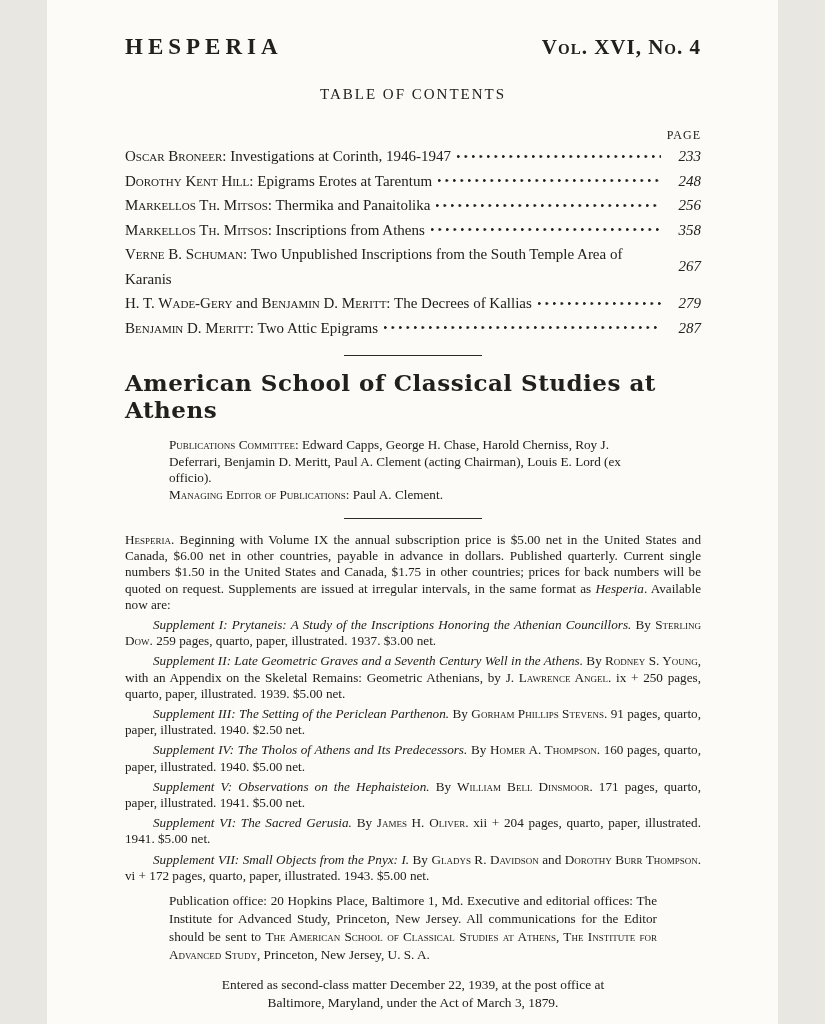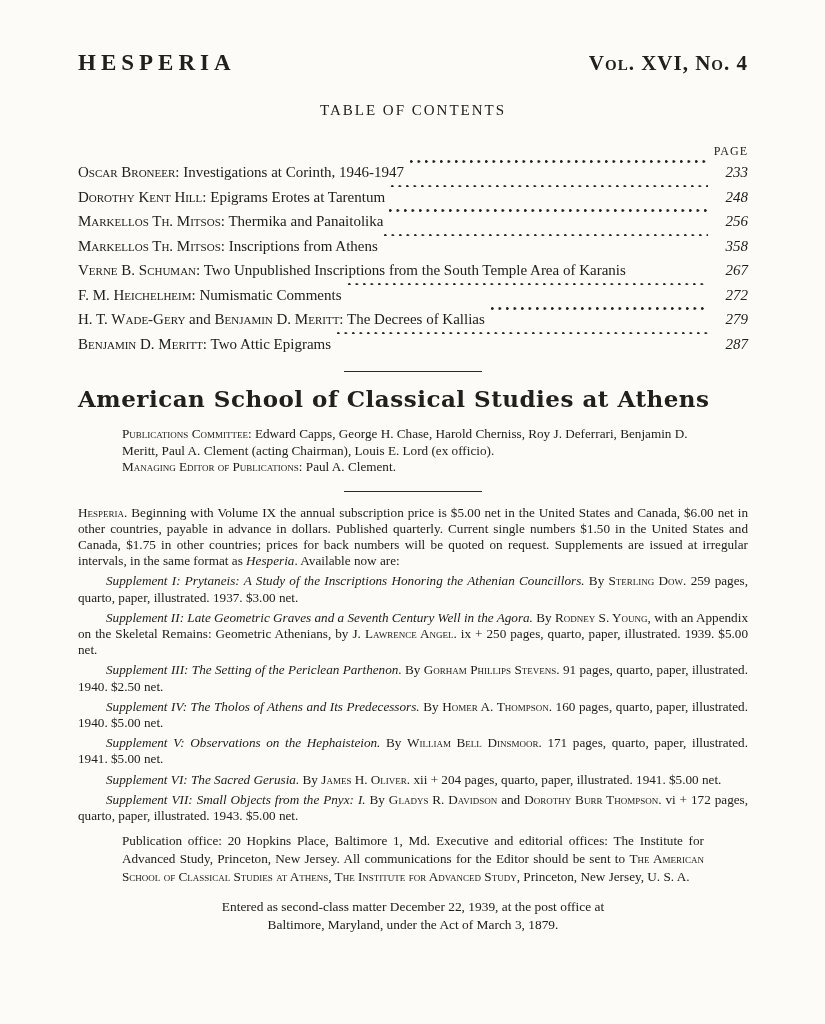--- a/index.html
+++ b/index.html
@@ -1,40 +1,40 @@
 <!DOCTYPE html>
 <html style="--paper: #fcfbf7; --ink: #22201b;"><head>
 <meta charset="utf-8">
 <style>
   html, body { margin: 0; padding: 0; }
   body { background: #e9e7e1; }
 
   .page {
     position: relative;
-    width: 825px;
+    width: 731px;
     height: 1024px;
     margin: 0 auto;
     background: var(--paper, #fcfbf7);
     color: var(--ink, #22201b);
     font-family: "Liberation Serif", "DejaVu Serif", serif;
-    padding: 50px 77px 0 78px;
+    padding: 34px 77px 0 78px;
     box-sizing: border-box;
     overflow: hidden;
   }
 
   
   .masthead { display: flex; justify-content: space-between; align-items: baseline; }
   .journal-title { font-size: 23px; font-weight: 700; letter-spacing: 5px; }
   .volume-info  { font-size: 21px; font-weight: 600; font-variant: small-caps; letter-spacing: 1px; }
 
   
   .toc-heading { text-align: center; font-size: 15px; letter-spacing: 2px; margin-top: 26px; }
   .page-label  { text-align: right; font-size: 12px; letter-spacing: 1px; margin-top: 25px; margin-bottom: 1px; }
   .toc-entries { font-size: 15px; }
-  .toc-entry   { display: flex; align-items: flex-start; line-height: 24.5px; }
+  .toc-entry   { display: flex; align-items: center; line-height: 24.5px; }
   .toc-text    { flex: 0 1 auto; }
   .toc-leaders {
     flex: 1 1 auto;
     height: 2.6px;
     margin: 0 4px 0 6px;
     background-image: radial-gradient(circle at 1.3px 1.3px, #25221c 1.05px, transparent 1.45px);
     background-repeat: repeat-x;
     background-size: 7.5px 2.6px;
   }
   .toc-leaders.no-lead { background: none; }
@@ -97,25 +97,20 @@
         <span class="toc-text"><span class="s-sc">Markellos Th. Mitsos:</span><span> Inscriptions from Athens</span></span>
         <span class="toc-leaders"></span>
         <span class="toc-page">358</span>
       </div>
       <div class="toc-entry">
         <span class="toc-text"><span class="s-sc">Verne B. Schuman:</span><span> Two Unpublished Inscriptions from the South Temple Area of Karanis</span></span>
         <span class="toc-leaders no-lead"></span>
         <span class="toc-page">267</span>
       </div>
       <div class="toc-entry">
-        <span class="toc-text"><span class="s-sc">F. M. Heichelheim:</span><span> Numismatic Comments</span></span>
-        <span class="toc-leaders"></span>
-        <span class="toc-page">272</span>
-      </div>
-      <div class="toc-entry">
         <span class="toc-text"><span class="s-sc">H. T. Wade-Gery</span><span> and </span><span class="s-sc">Benjamin D. Meritt:</span><span> The Decrees of Kallias</span></span>
         <span class="toc-leaders"></span>
         <span class="toc-page">279</span>
       </div>
       <div class="toc-entry">
         <span class="toc-text"><span class="s-sc">Benjamin D. Meritt:</span><span> Two Attic Epigrams</span></span>
         <span class="toc-leaders"></span>
         <span class="toc-page">287</span>
       </div>
     </div>
@@ -128,21 +123,21 @@
     <p class="committee-par"><span class="s-sc">Publications Committee:</span><span> Edward Capps, George H. Chase, Harold Cherniss, Roy J. Deferrari, Benjamin D. Meritt, Paul A. Clement (acting Chairman), Louis E. Lord (ex officio).</span></p>
     <p class="committee-par"><span class="s-sc">Managing Editor of Publications:</span><span> Paul A. Clement.</span></p>
   </div>
 
   <hr class="rule">
 
   <p class="body-par subscription"><span class="s-sc">Hesperia.</span><span> Beginning with Volume IX the annual subscription price is $5.00 net in the United States and Canada, $6.00 net in other countries, payable in advance in dollars. Published quarterly. Current single numbers $1.50 in the United States and Canada, $1.75 in other countries; prices for back numbers will be quoted on request. Supplements are issued at irregular intervals, in the same format as </span><span class="s-it">Hesperia</span><span>. Available now are:</span></p>
 
   <div>
       <p class="body-par sup-par"><span class="s-it">Supplement I: Prytaneis: A Study of the Inscriptions Honoring the Athenian Councillors.</span><span> By </span><span class="s-sc">Sterling Dow</span><span>. 259 pages, quarto, paper, illustrated. 1937. $3.00 net.</span></p>
-      <p class="body-par sup-par"><span class="s-it">Supplement II: Late Geometric Graves and a Seventh Century Well in the Agora.</span><span> By </span><span class="s-sc">Rodney S. Young</span><span>, with an Appendix on the Skeletal Remains: Geometric Athenians, by </span><span class="s-sc">J. Lawrence Angel</span><span>. ix + 250 pages, quarto, paper, illustrated. 1939. $5.00 net.</span></p>
+      <p class="body-par sup-par"><span class="s-it">Supplement II: Late Geometric Graves and a Seventh Century Well in the Athens.</span><span> By </span><span class="s-sc">Rodney S. Young</span><span>, with an Appendix on the Skeletal Remains: Geometric Athenians, by </span><span class="s-sc">J. Lawrence Angel</span><span>. ix + 250 pages, quarto, paper, illustrated. 1939. $5.00 net.</span></p>
       <p class="body-par sup-par"><span class="s-it">Supplement III: The Setting of the Periclean Parthenon.</span><span> By </span><span class="s-sc">Gorham Phillips Stevens</span><span>. 91 pages, quarto, paper, illustrated. 1940. $2.50 net.</span></p>
       <p class="body-par sup-par"><span class="s-it">Supplement IV: The Tholos of Athens and Its Predecessors.</span><span> By </span><span class="s-sc">Homer A. Thompson</span><span>. 160 pages, quarto, paper, illustrated. 1940. $5.00 net.</span></p>
       <p class="body-par sup-par"><span class="s-it">Supplement V: Observations on the Hephaisteion.</span><span> By </span><span class="s-sc">William Bell Dinsmoor</span><span>. 171 pages, quarto, paper, illustrated. 1941. $5.00 net.</span></p>
       <p class="body-par sup-par"><span class="s-it">Supplement VI: The Sacred Gerusia.</span><span> By </span><span class="s-sc">James H. Oliver</span><span>. xii + 204 pages, quarto, paper, illustrated. 1941. $5.00 net.</span></p>
       <p class="body-par sup-par"><span class="s-it">Supplement VII: Small Objects from the Pnyx: I.</span><span> By </span><span class="s-sc">Gladys R. Davidson</span><span> and </span><span class="s-sc">Dorothy Burr Thompson</span><span>. vi + 172 pages, quarto, paper, illustrated. 1943. $5.00 net.</span></p>
     </div>
 
   <p class="offices"><span>Publication office: 20 Hopkins Place, Baltimore 1, Md. Executive and editorial offices: The Institute for Advanced Study, Princeton, New Jersey. All communications for the Editor should be sent to </span><span class="s-sc">The American School of Classical Studies at Athens, The Institute for Advanced Study,</span><span> Princeton, New Jersey, U. S. A.</span></p>
 
   <div class="footer">

